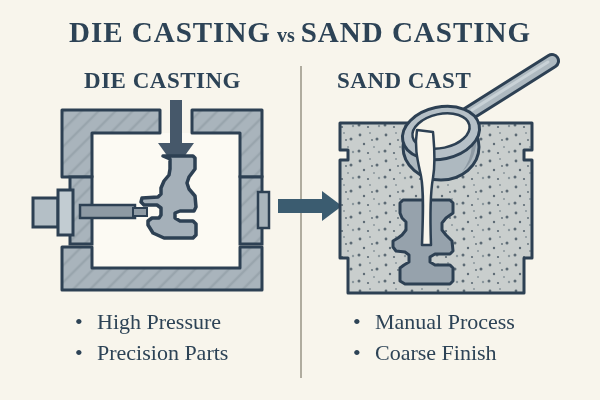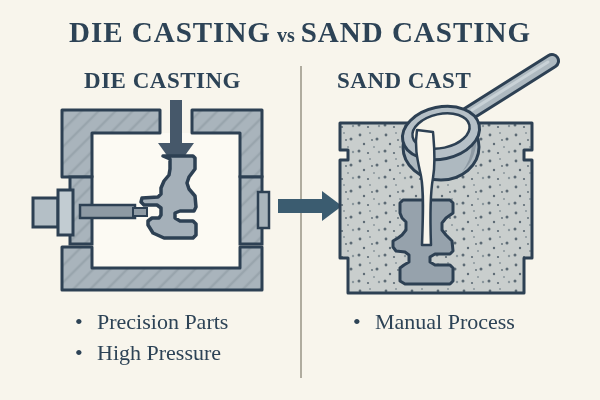--- a/index.html
+++ b/index.html
@@ -112,24 +112,27 @@
     <path d="M135,70 Q150,95 132,120 Q148,106 147,78 Z" fill="#8d99a3"></path>
     <ellipse cx="111" cy="81" rx="39" ry="26" transform="rotate(-12 111 81)" fill="#b6c0c7" stroke="#2d4053" stroke-width="3"></ellipse>
     <ellipse cx="111" cy="79" rx="29" ry="17" transform="rotate(-12 111 79)" fill="#f7f4ea" stroke="#2d4053" stroke-width="2.5"></ellipse>
   </g>
 
   <path d="M87,78 C84,96 88,110 91,124 C94,140 93,165 92,193 L101,193 C100,165 100,142 103,126 C106,108 104,92 103,80 Z" fill="#f8f5ec" stroke="#2d4053" stroke-width="2.5" stroke-linejoin="round"></path>
 </svg>
 
 <div class="abs bullets bullets-left">
   <div class="bullet-row">
-    <span class="dot">•</span><span>Precision Parts</span>
+    <span class="dot">•</span><span>High Pressure</span>
   </div>
   <div class="bullet-row">
-    <span class="dot">•</span><span>High Pressure</span>
+    <span class="dot">•</span><span>Precision Parts</span>
   </div>
 </div>
 
 <div class="abs bullets bullets-right">
   <div class="bullet-row">
     <span class="dot">•</span><span>Manual Process</span>
   </div>
+  <div class="bullet-row">
+    <span class="dot">•</span><span>Coarse Finish</span>
+  </div>
 </div>
 
 </body></html>

